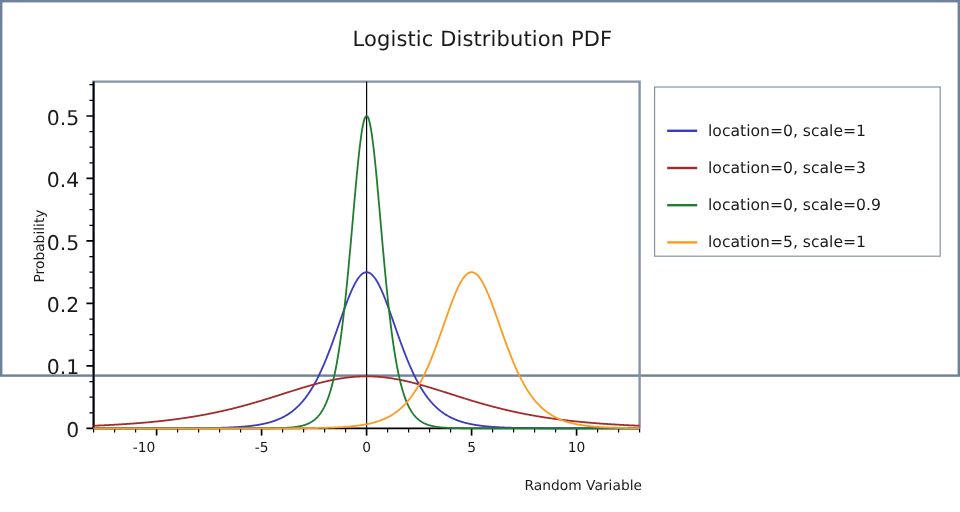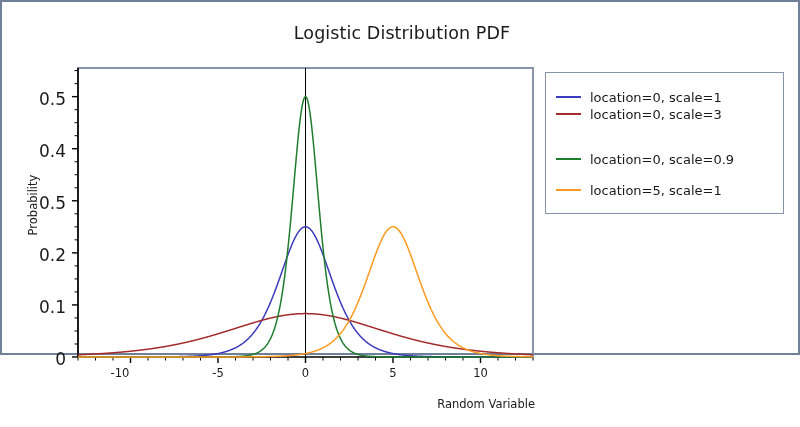--- a/index.html
+++ b/index.html
@@ -4,21 +4,21 @@
 <style>
   html, body { margin:0; padding:0; }
   body {
     width:800px; height:427px;
     background:#ffffff;
     font-family:"DejaVu Sans", sans-serif;
     overflow:hidden;
   }
   #frame {
     position:absolute; left:0; top:0;
-    width:800px; height:355px;
+    width:800px; height:314px;
     box-sizing:border-box;
     border:2px solid #6e809a;
     background:#ffffff;
   }
   #chart-title {
     position:absolute; left:0; top:21px;
     width:800px; text-align:center;
     font-size:17.5px; color:#1a1a1a;
     letter-spacing:0.1px;
   }
@@ -46,21 +46,21 @@
   }
   #legend-box {
     position:absolute; left:543px; top:70px;
     width:239px; height:142px;
     box-sizing:border-box;
     border:1.5px solid #8793a8;
     background:#ffffff;
   }
   .legend-row {
     position:absolute; left:10px;
-    height:26px; display:flex; align-items:center;
+    height:26px; display:flex; align-items:center;margin-top:12px;
   }
   .legend-swatch {
     display:inline-block;
     width:25px; height:2.5px;
     margin-right:9px;
   }
   .legend-text { font-size:13px; color:#1a1a1a; white-space:nowrap; }
 </style>
 </head>
 <body>
@@ -153,21 +153,21 @@
       <div class="tick-label-x" style="left: 283.5px; top: 364px;">0</div>
       <div class="tick-label-x" style="left: 371px; top: 364px;">5</div>
       <div class="tick-label-x" style="left: 458.5px; top: 364px;">10</div>
     </div>
 
   <div id="legend-box">
       <div class="legend-row" style="top: 11px;">
         <span class="legend-swatch" style="background: rgb(59, 59, 191);"></span>
         <span class="legend-text">location=0, scale=1</span>
       </div>
-      <div class="legend-row" style="top: 28px;">
+      <div class="legend-row" style="top: 42px;">
         <span class="legend-swatch" style="background: rgb(164, 43, 43);"></span>
         <span class="legend-text">location=0, scale=3</span>
       </div>
       <div class="legend-row" style="top: 73px;">
         <span class="legend-swatch" style="background: rgb(31, 125, 46);"></span>
         <span class="legend-text">location=0, scale=0.9</span>
       </div>
       <div class="legend-row" style="top: 104px;">
         <span class="legend-swatch" style="background: rgb(255, 154, 33);"></span>
         <span class="legend-text">location=5, scale=1</span>

